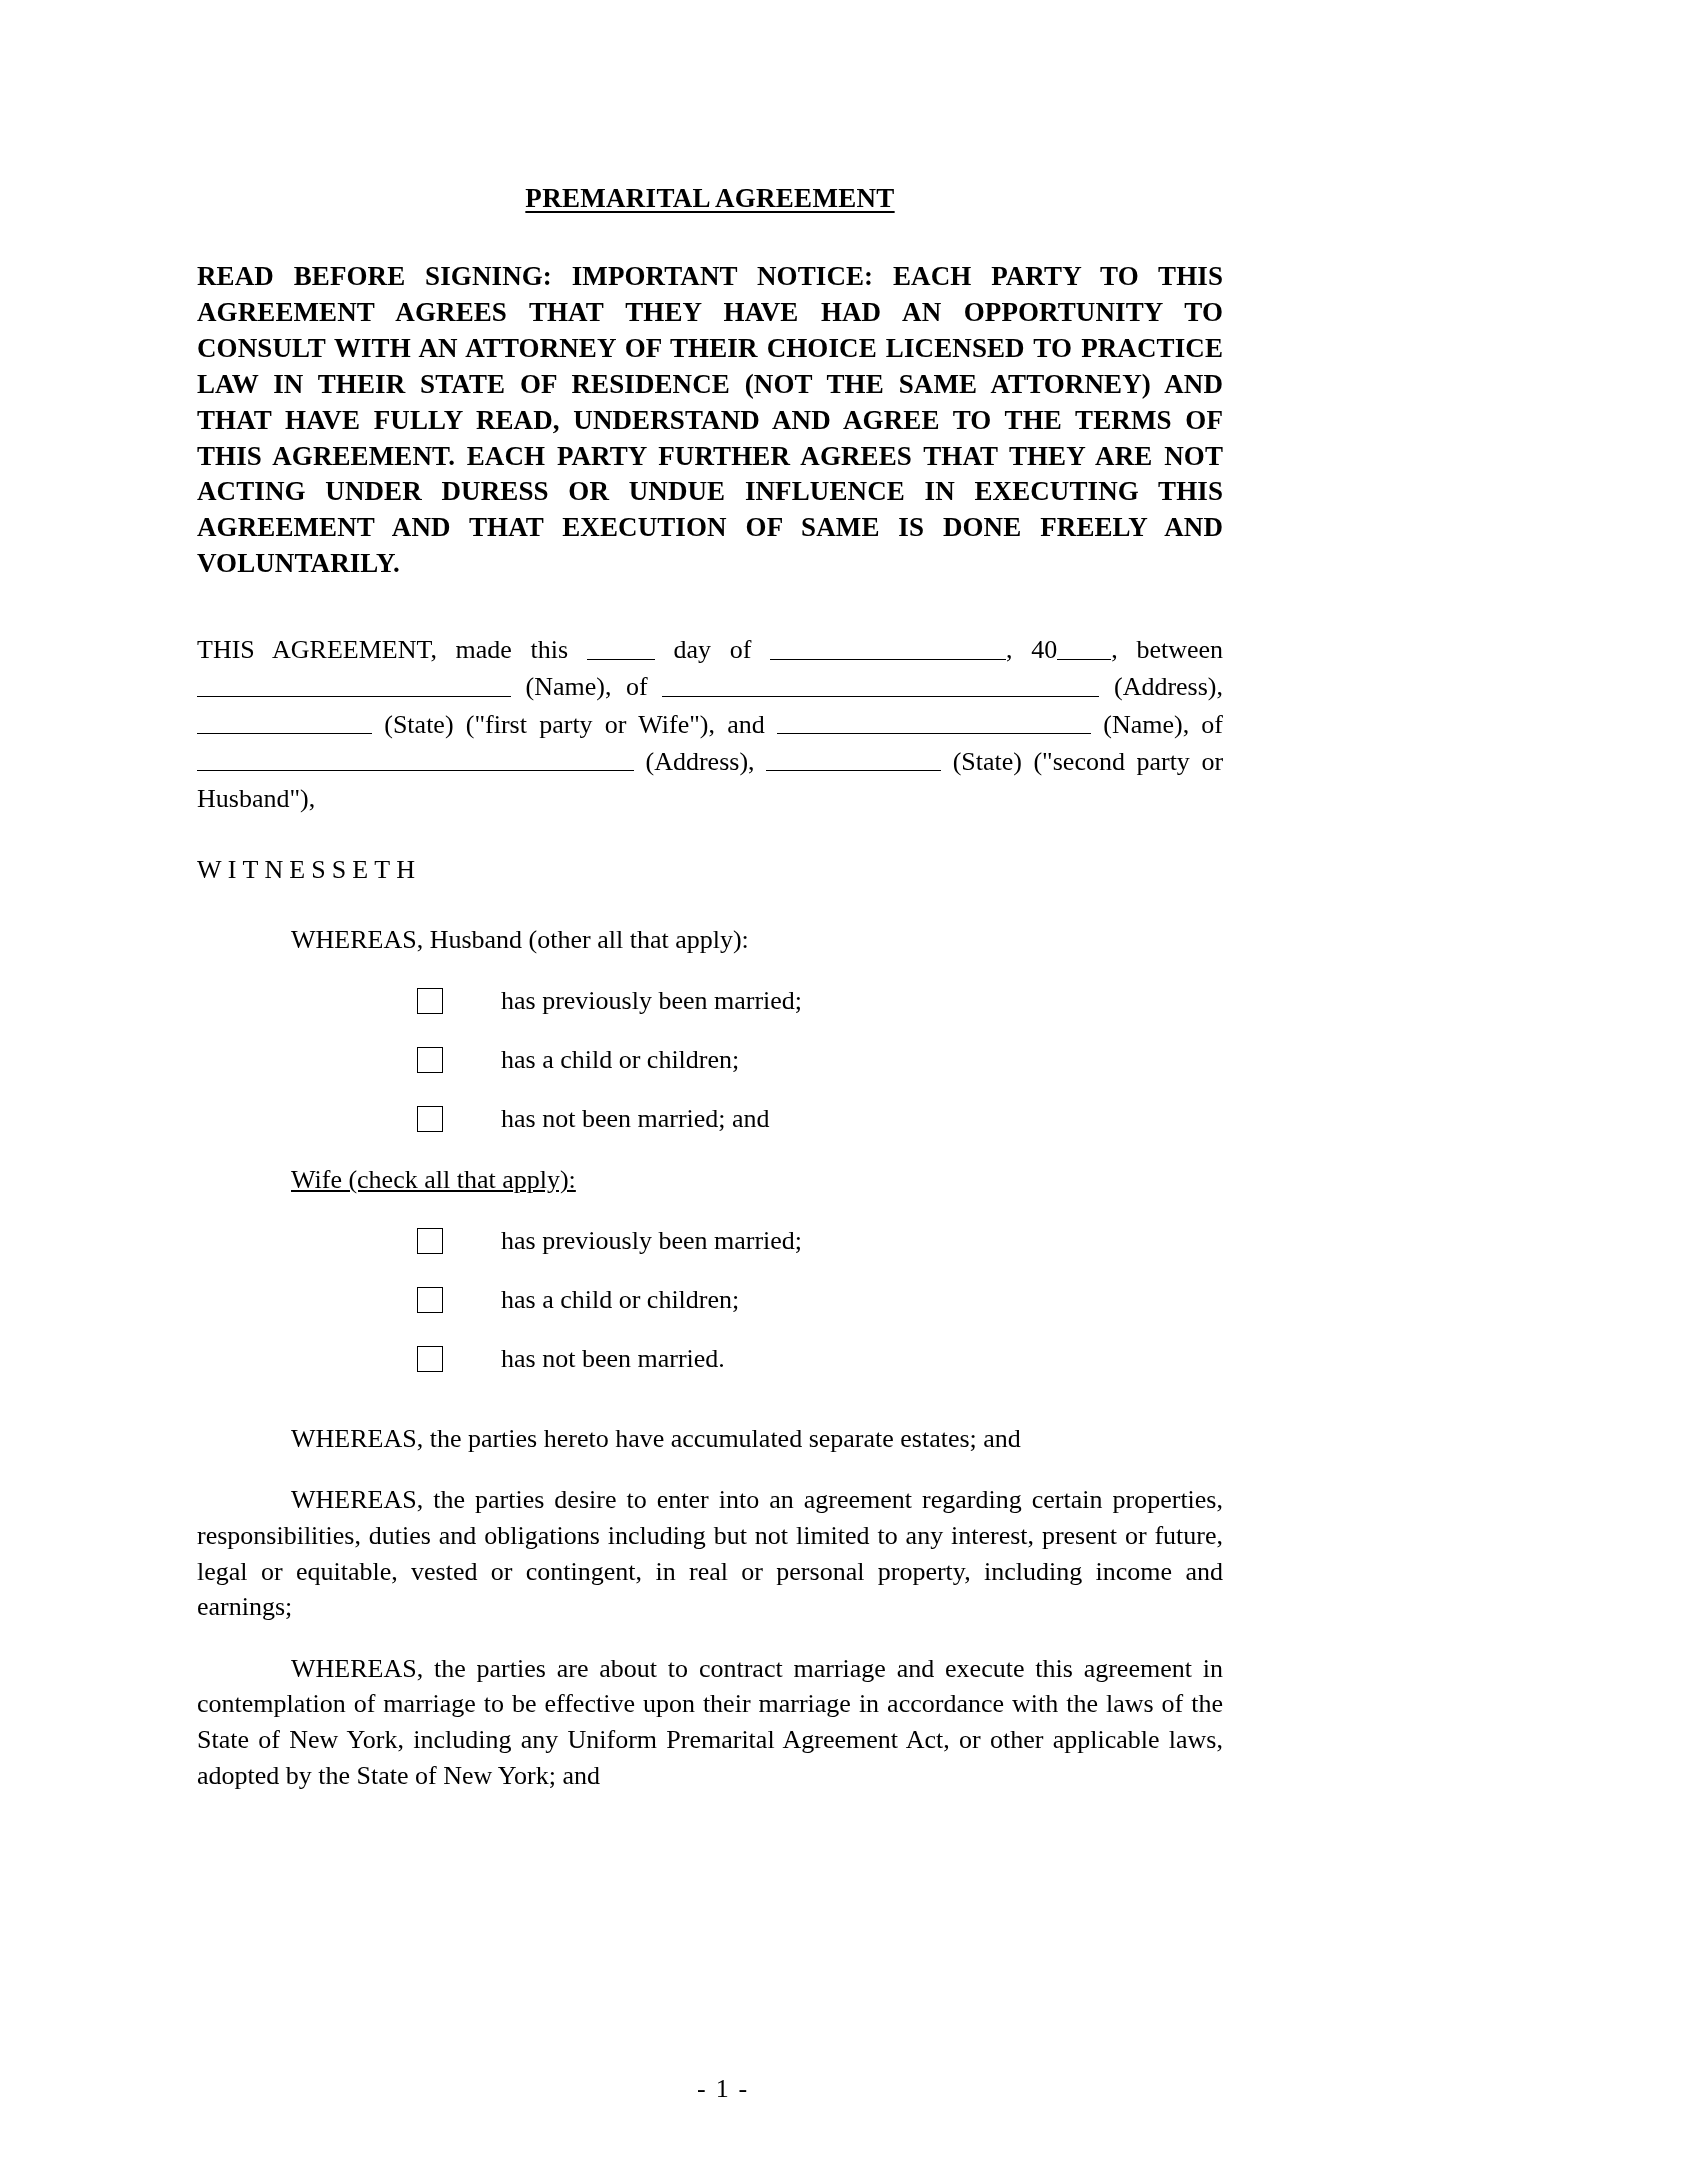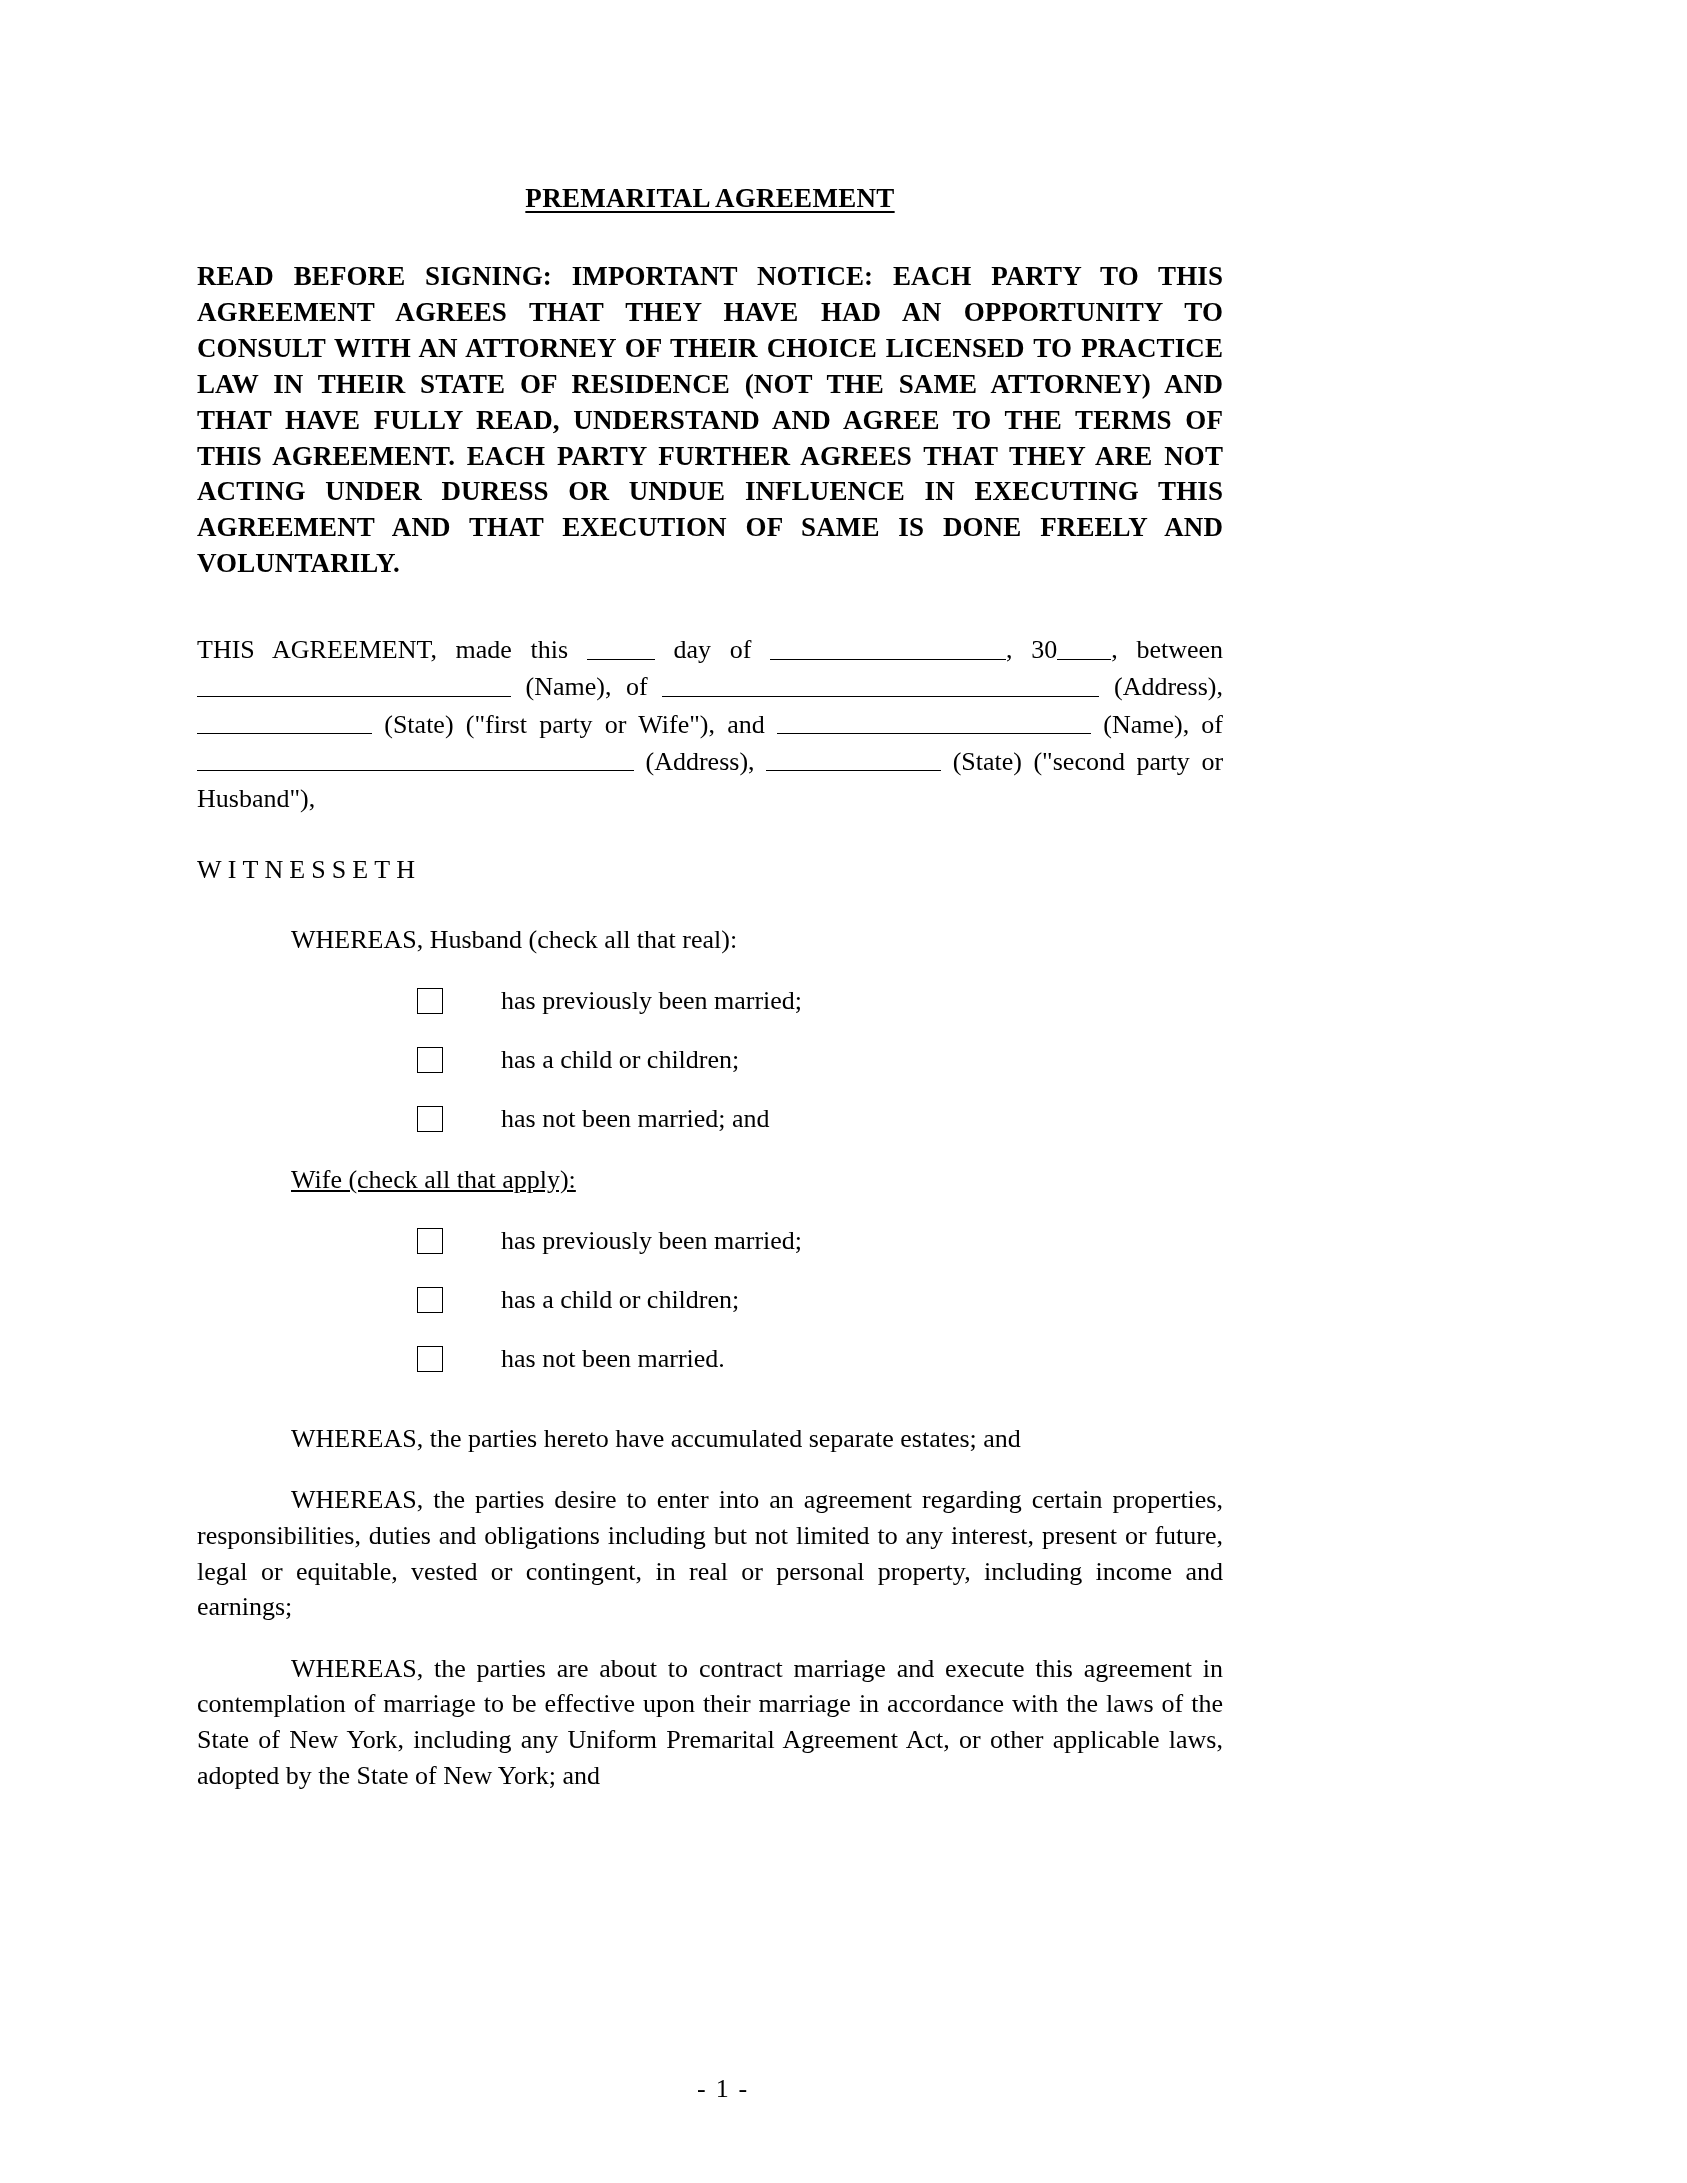--- a/index.html
+++ b/index.html
@@ -121,38 +121,38 @@
 <div class="page">
 
   <div class="doc-title">PREMARITAL AGREEMENT</div>
 
   <div class="notice">READ BEFORE SIGNING:  IMPORTANT NOTICE:  EACH PARTY TO THIS AGREEMENT AGREES THAT THEY HAVE HAD AN OPPORTUNITY TO CONSULT WITH AN ATTORNEY OF THEIR CHOICE LICENSED TO PRACTICE LAW IN THEIR STATE OF RESIDENCE (NOT THE SAME ATTORNEY) AND THAT HAVE FULLY READ, UNDERSTAND AND AGREE TO THE TERMS OF THIS AGREEMENT. EACH PARTY FURTHER AGREES THAT THEY ARE NOT ACTING UNDER DURESS OR UNDUE INFLUENCE IN EXECUTING THIS AGREEMENT AND THAT EXECUTION OF SAME IS DONE FREELY AND VOLUNTARILY.</div>
 
   <div class="agreement-block">
     <span class="first-line">THIS AGREEMENT, made this</span>
     <span class="ul-line w-sm"></span>
     <span>day of</span>
-    <span class="ul-line w-lg"></span><span>, 30</span><span class="ul-line w-xs"></span><span>, between</span>
+    <span class="ul-line w-lg"></span><span>, 40</span><span class="ul-line w-xs"></span><span>, between</span>
     <span class="ul-line w-xl"></span>
     <span>(Name),  of</span>
     <span class="ul-line w-xxl"></span>
     <span>(Address),</span>
     <span class="ul-line w-md"></span>
     <span>(State)  ("first  party  or  Wife"),  and</span>
     <span class="ul-line w-xl"></span>
     <span>(Name),  of</span>
     <span class="ul-line w-xxl"></span>
     <span>(Address),</span>
     <span class="ul-line w-md"></span>
     <span>(State)  ("second party or Husband"),</span>
   </div>
 
   <div class="witnesseth">WITNESSETH</div>
 
-  <div class="lead-in">WHEREAS, Husband (check all that real):</div>
+  <div class="lead-in">WHEREAS, Husband (other all that apply):</div>
 
   <div class="checkline">
     <span class="checkbox"></span>
     <span class="checklabel">has previously been married;</span>
   </div>
   <div class="checkline">
     <span class="checkbox"></span>
     <span class="checklabel">has a child or children;</span>
   </div>
   <div class="checkline">

